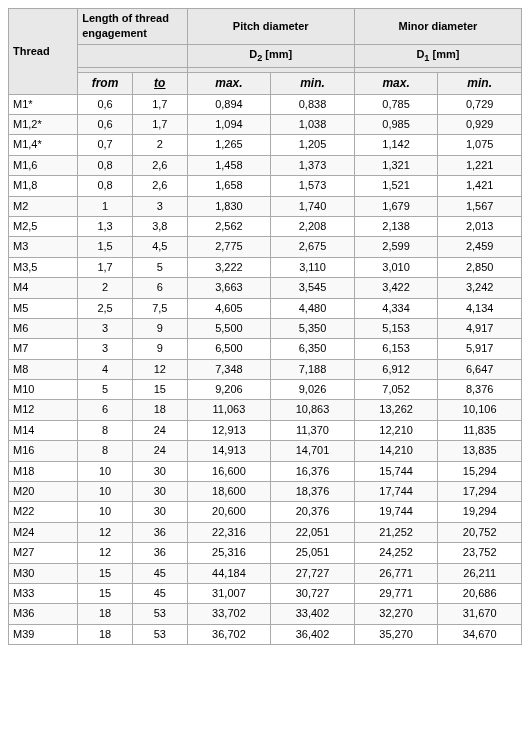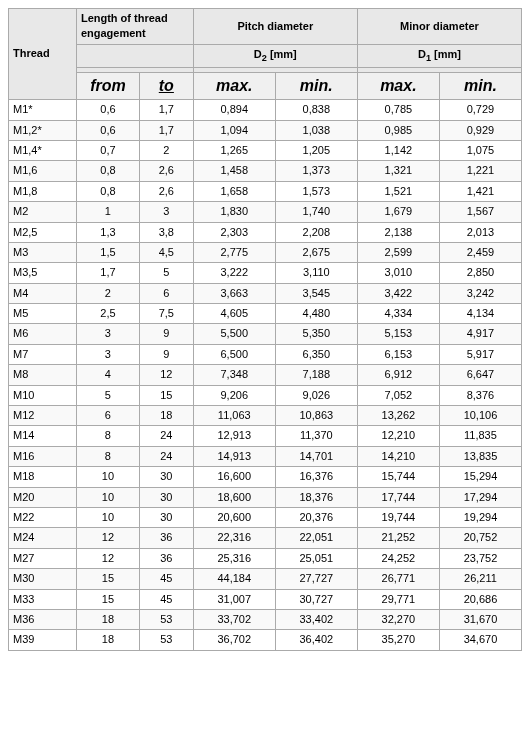--- a/index.html
+++ b/index.html
@@ -25,21 +25,21 @@
       vertical-align: middle;
       line-height: 1.4;
     }
     .header-row th {
       background: #e8e8e8;
       font-weight: bold;
       font-size: 11px;
     }
     .sub-header th {
       background: #f0f0f0;
-      font-size: 16px;
+      font-size: 12px;
       font-style: italic;
     }
     .data-row td {
       background: #fff;
       font-size: 11px;
     }
     .data-row:nth-child(even) td {
       background: #f9f9f9;
     }
     .col-thread { width: 48px; }
@@ -140,21 +140,21 @@
           <td class="center">3</td>
           <td class="center">1,830</td>
           <td class="center">1,740</td>
           <td class="center">1,679</td>
           <td class="center">1,567</td>
         </tr>
         <tr class="data-row">
           <td>M2,5</td>
           <td class="center">1,3</td>
           <td class="center">3,8</td>
-          <td class="center">2,303</td>
+          <td class="center">2,562</td>
           <td class="center">2,208</td>
           <td class="center">2,138</td>
           <td class="center">2,013</td>
         </tr>
         <tr class="data-row">
           <td>M3</td>
           <td class="center">1,5</td>
           <td class="center">4,5</td>
           <td class="center">2,775</td>
           <td class="center">2,675</td>

